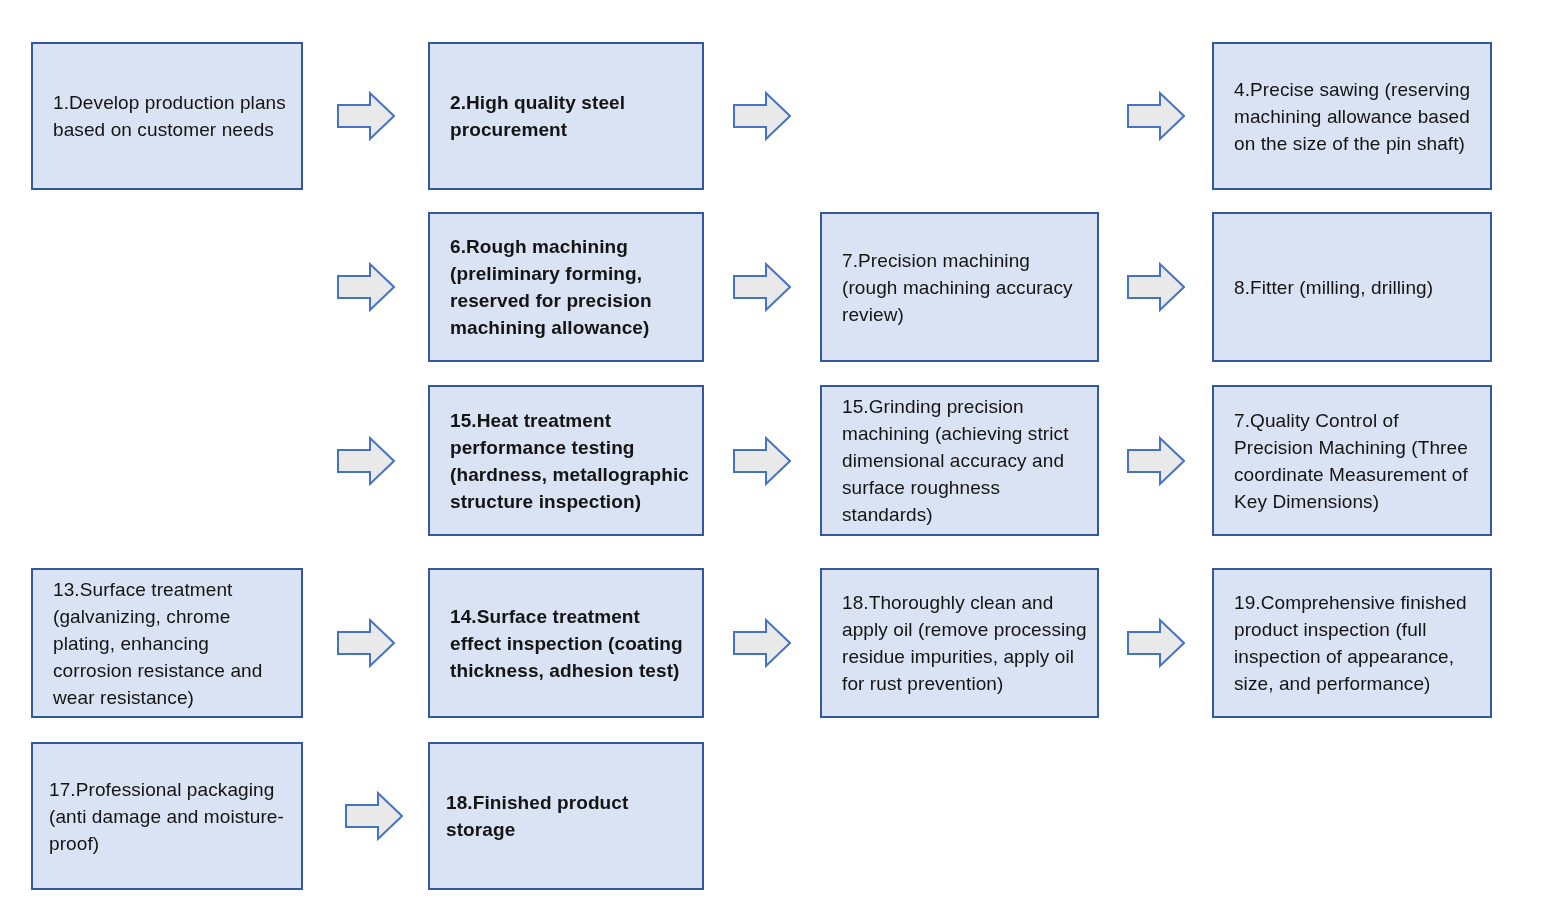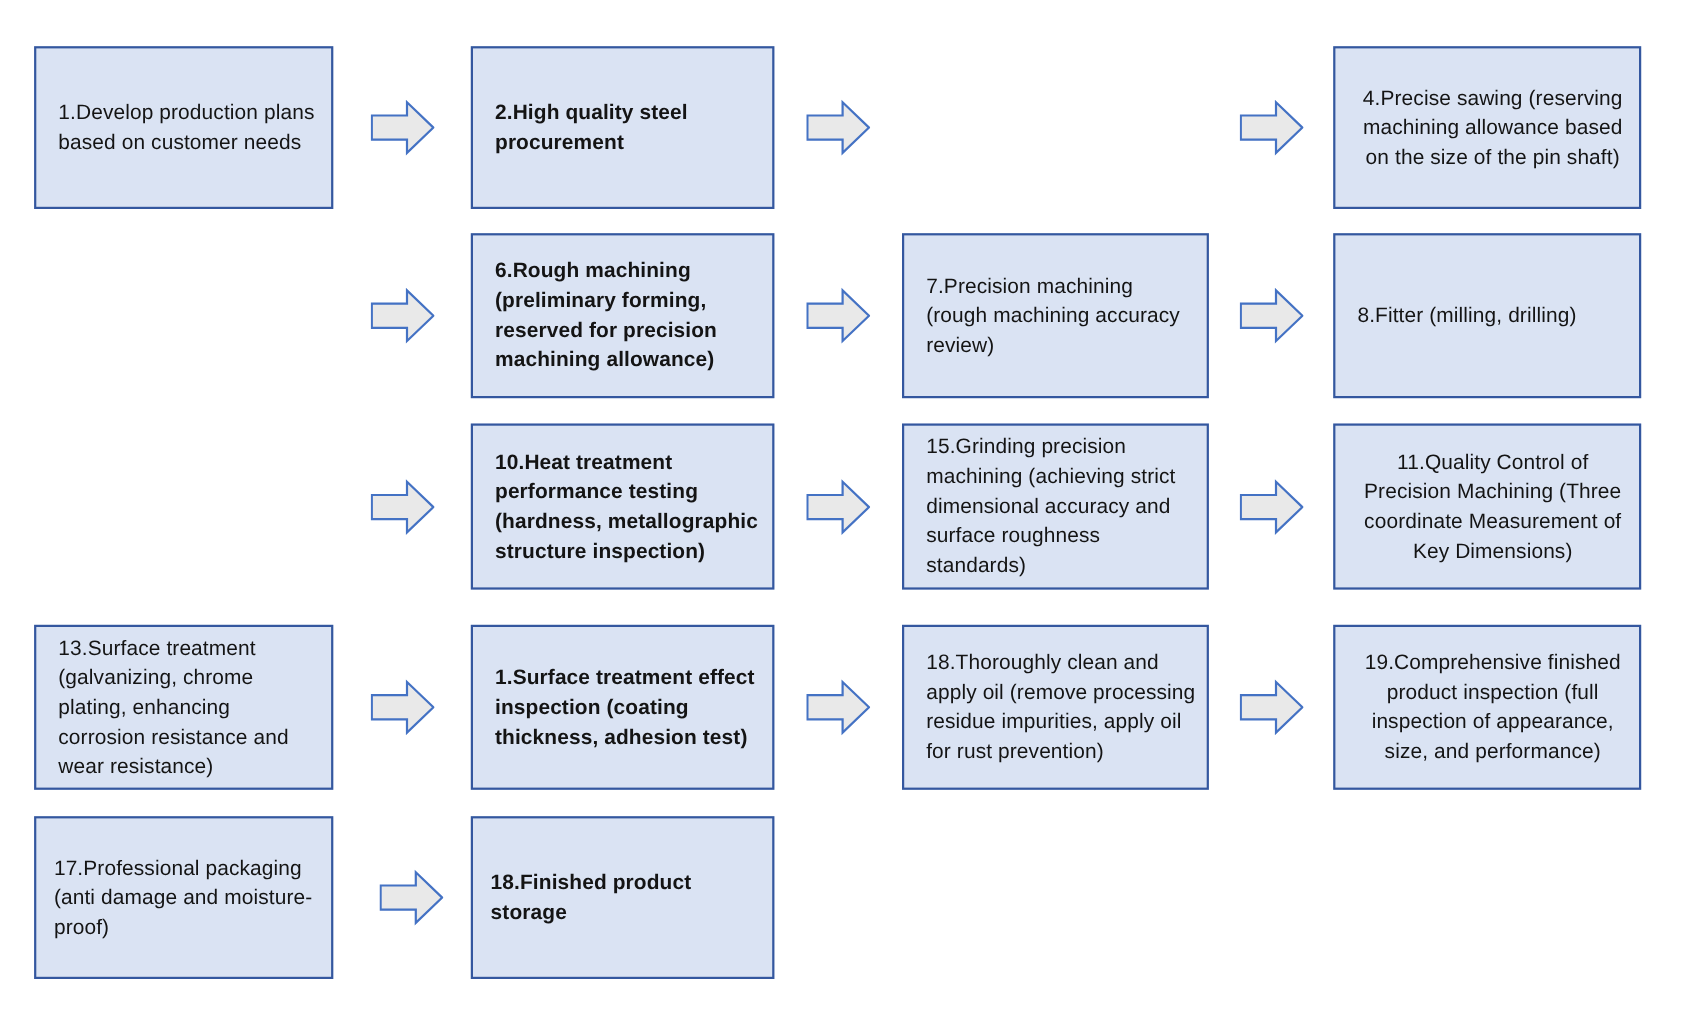--- a/index.html
+++ b/index.html
@@ -42,21 +42,21 @@
   .r2 { grid-row: 3; }
   .r3 { grid-row: 5; }
   .r4 { grid-row: 7; }
   .r5 { grid-row: 9; padding-left: 16px; }
   .c1 { grid-column: 1; }
   .c2 { grid-column: 2; }
   .c3 { grid-column: 3; font-weight: bold; }
   .c4 { grid-column: 4; }
   .c5 { grid-column: 5; }
   .c6 { grid-column: 6; }
-  .c7 { grid-column: 7; text-align: center; }
+  .c7 { grid-column: 7; }
 </style>
 </head>
 <body>
 
 <div class="diagram">
 
   <div class="box r1 c1">1.Develop production plans based on customer needs</div>
   <div class="arrow-cell r1 c2">
     <svg width="58" height="52" viewBox="0 0 58 52">
         <path d="M1,15 H33 V3 L57,26 L33,49 V37 H1 Z" fill="#e9e9e9" stroke="#4472c4" stroke-width="2"></path>
@@ -92,41 +92,41 @@
         <path d="M1,15 H33 V3 L57,26 L33,49 V37 H1 Z" fill="#e9e9e9" stroke="#4472c4" stroke-width="2"></path>
       </svg>
   </div>
   <div class="box r2 c7">8.Fitter (milling, drilling)</div>
 
   <div class="arrow-cell r3 c2">
     <svg width="58" height="52" viewBox="0 0 58 52">
         <path d="M1,15 H33 V3 L57,26 L33,49 V37 H1 Z" fill="#e9e9e9" stroke="#4472c4" stroke-width="2"></path>
       </svg>
   </div>
-  <div class="box r3 c3">10.Heat treatment performance testing (hardness, metallographic structure inspection)</div>
+  <div class="box r3 c3">15.Heat treatment performance testing (hardness, metallographic structure inspection)</div>
   <div class="arrow-cell r3 c4">
     <svg width="58" height="52" viewBox="0 0 58 52">
         <path d="M1,15 H33 V3 L57,26 L33,49 V37 H1 Z" fill="#e9e9e9" stroke="#4472c4" stroke-width="2"></path>
       </svg>
   </div>
   <div class="box r3 c5">15.Grinding precision machining (achieving strict dimensional accuracy and surface roughness standards)</div>
   <div class="arrow-cell r3 c6">
     <svg width="58" height="52" viewBox="0 0 58 52">
         <path d="M1,15 H33 V3 L57,26 L33,49 V37 H1 Z" fill="#e9e9e9" stroke="#4472c4" stroke-width="2"></path>
       </svg>
   </div>
-  <div class="box r3 c7">11.Quality Control of Precision Machining (Three coordinate Measurement of Key Dimensions)</div>
+  <div class="box r3 c7">7.Quality Control of Precision Machining (Three coordinate Measurement of Key Dimensions)</div>
 
   <div class="box r4 c1">13.Surface treatment (galvanizing, chrome plating, enhancing corrosion resistance and wear resistance)</div>
   <div class="arrow-cell r4 c2">
     <svg width="58" height="52" viewBox="0 0 58 52">
         <path d="M1,15 H33 V3 L57,26 L33,49 V37 H1 Z" fill="#e9e9e9" stroke="#4472c4" stroke-width="2"></path>
       </svg>
   </div>
-  <div class="box r4 c3">1.Surface treatment effect inspection (coating thickness, adhesion test)</div>
+  <div class="box r4 c3">14.Surface treatment effect inspection (coating thickness, adhesion test)</div>
   <div class="arrow-cell r4 c4">
     <svg width="58" height="52" viewBox="0 0 58 52">
         <path d="M1,15 H33 V3 L57,26 L33,49 V37 H1 Z" fill="#e9e9e9" stroke="#4472c4" stroke-width="2"></path>
       </svg>
   </div>
   <div class="box r4 c5">18.Thoroughly clean and apply oil (remove processing residue impurities, apply oil for rust prevention)</div>
   <div class="arrow-cell r4 c6">
     <svg width="58" height="52" viewBox="0 0 58 52">
         <path d="M1,15 H33 V3 L57,26 L33,49 V37 H1 Z" fill="#e9e9e9" stroke="#4472c4" stroke-width="2"></path>
       </svg>

